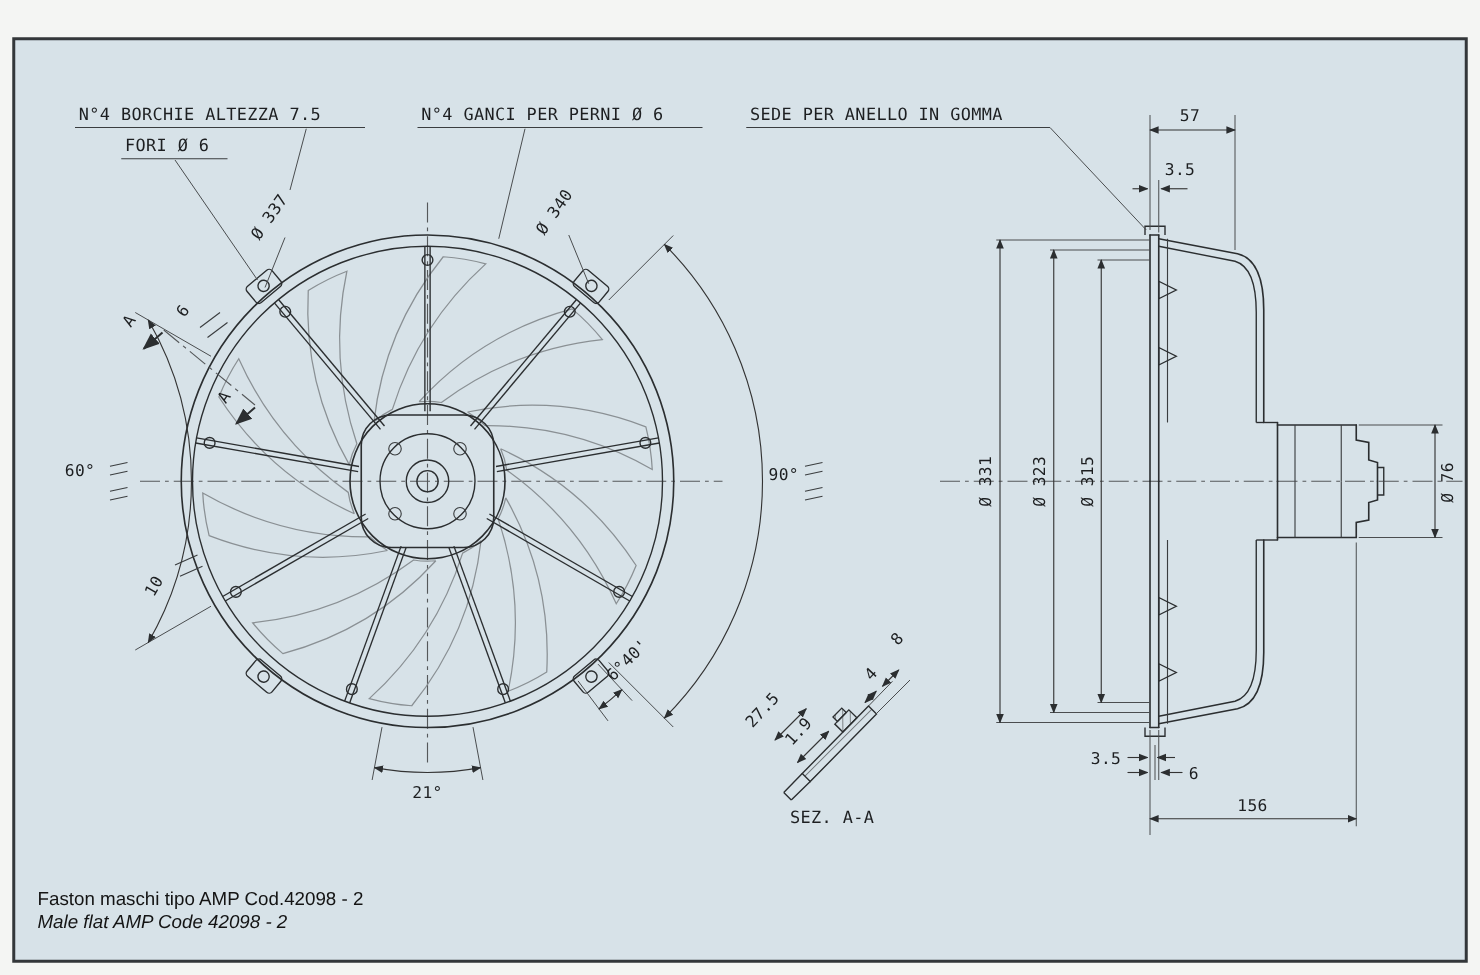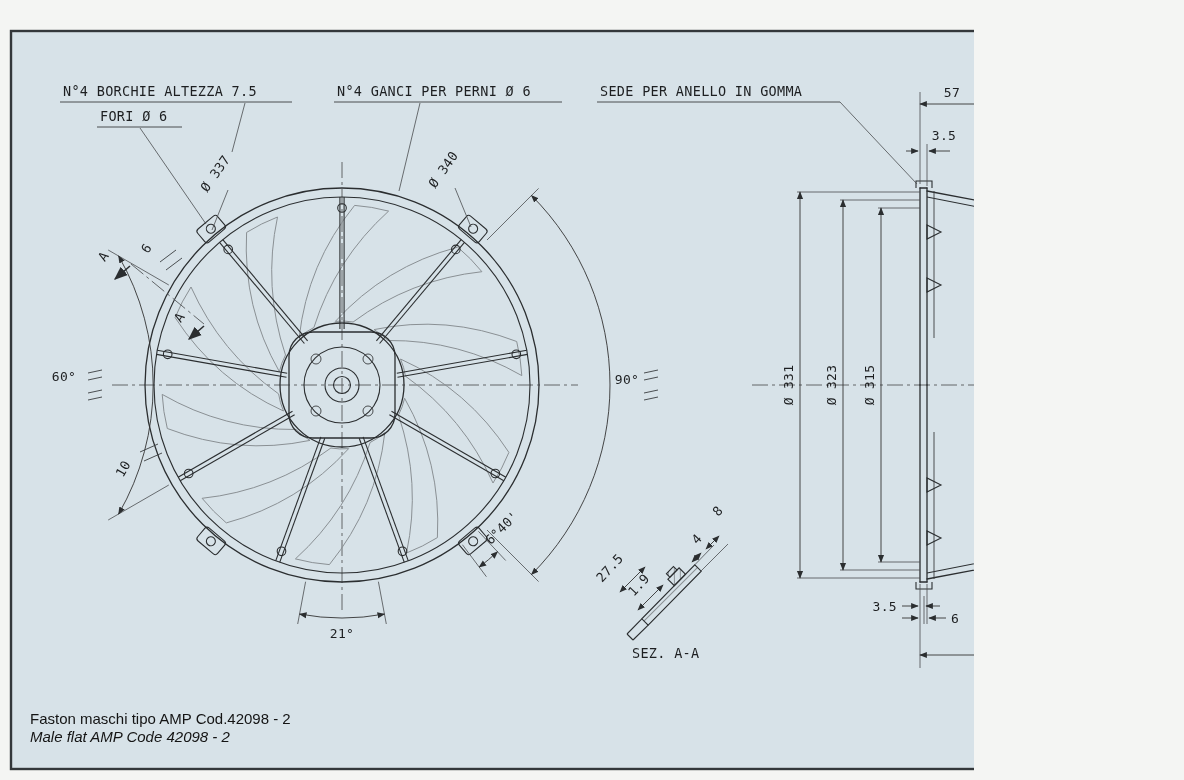--- a/index.html
+++ b/index.html
@@ -1,16 +1,16 @@
 <!DOCTYPE html>
 <html><head>
 <meta charset="utf-8">
 <style>
   html,body{margin:0;padding:0;background:#f4f5f3;}
-  .sheet{position:relative;width:974px;height:780px;background:#f4f5f3;overflow:hidden;}
+  .sheet{position:relative;width:1184px;height:780px;background:#f4f5f3;overflow:hidden;}
   svg{display:block;}
   .ln{stroke:#2b2e30;stroke-width:1.3;fill:none;stroke-linecap:round;}
   .med{stroke:#2b2e30;stroke-width:1.1;fill:none;}
   .thin{stroke:#3a3d3f;stroke-width:0.9;fill:none;}
   .xln{stroke:#4a4d4f;stroke-width:0.8;fill:none;}
   .cl{stroke:#55585a;stroke-width:0.9;fill:none;stroke-dasharray:16 4 3 4;}
   .blade{stroke:#8a9094;stroke-width:1;fill:none;}
   .dim{stroke:#333;stroke-width:0.9;fill:none;}
   .hv{stroke:#2b2e30;stroke-width:1.6;fill:none;}
   .hatchfill{fill:url(#hatch);stroke:#2b2e30;stroke-width:1.1;}

